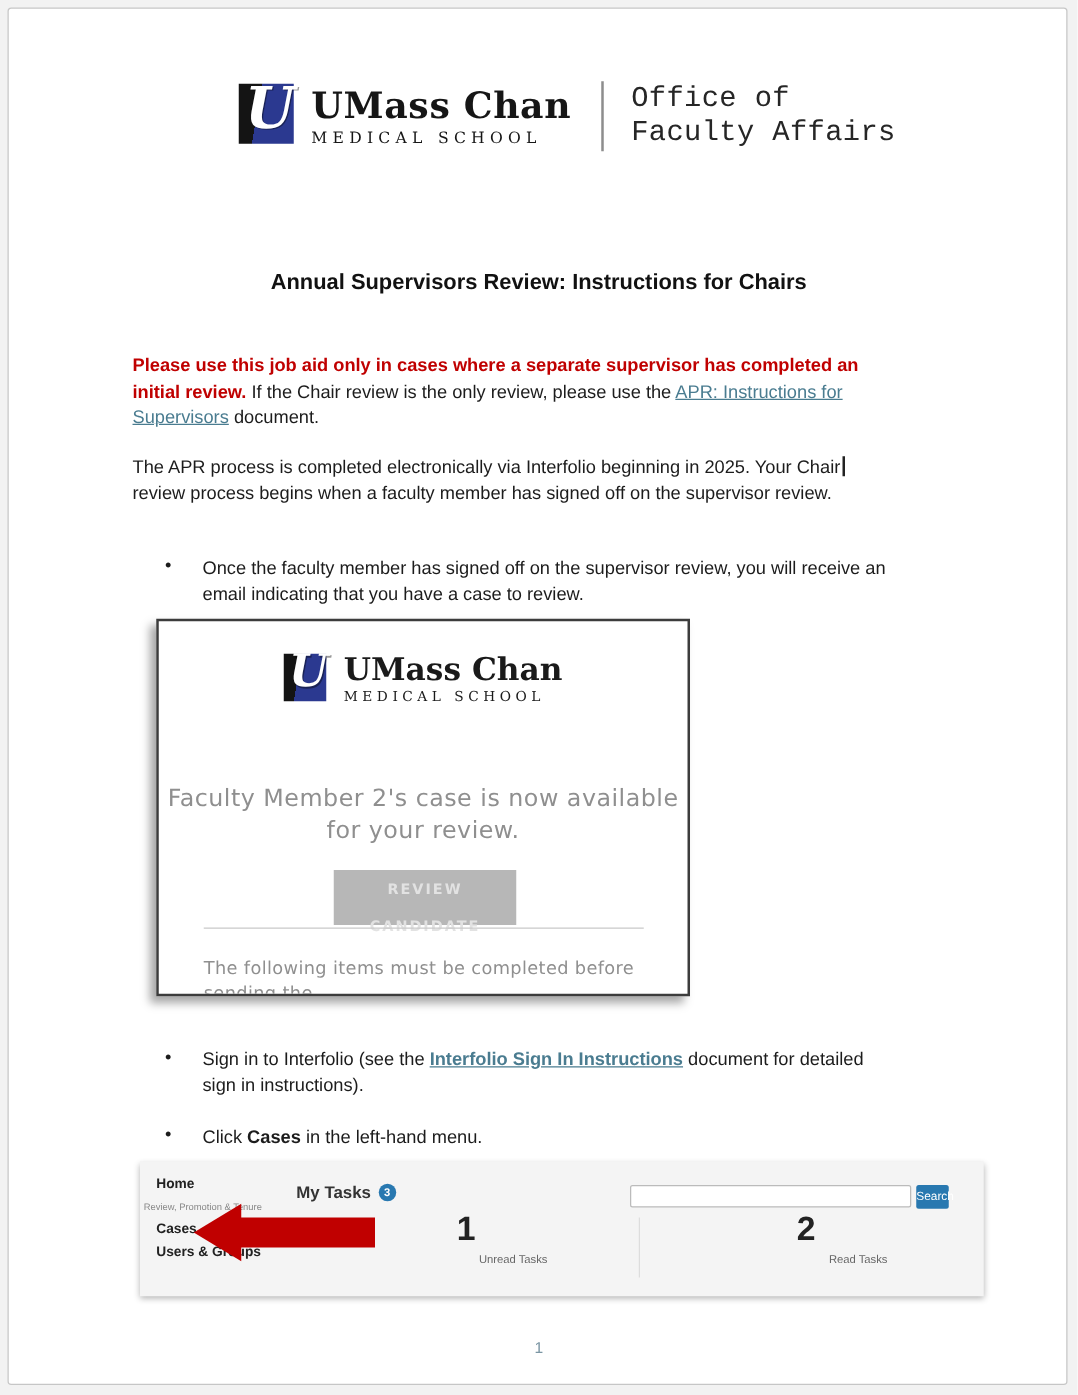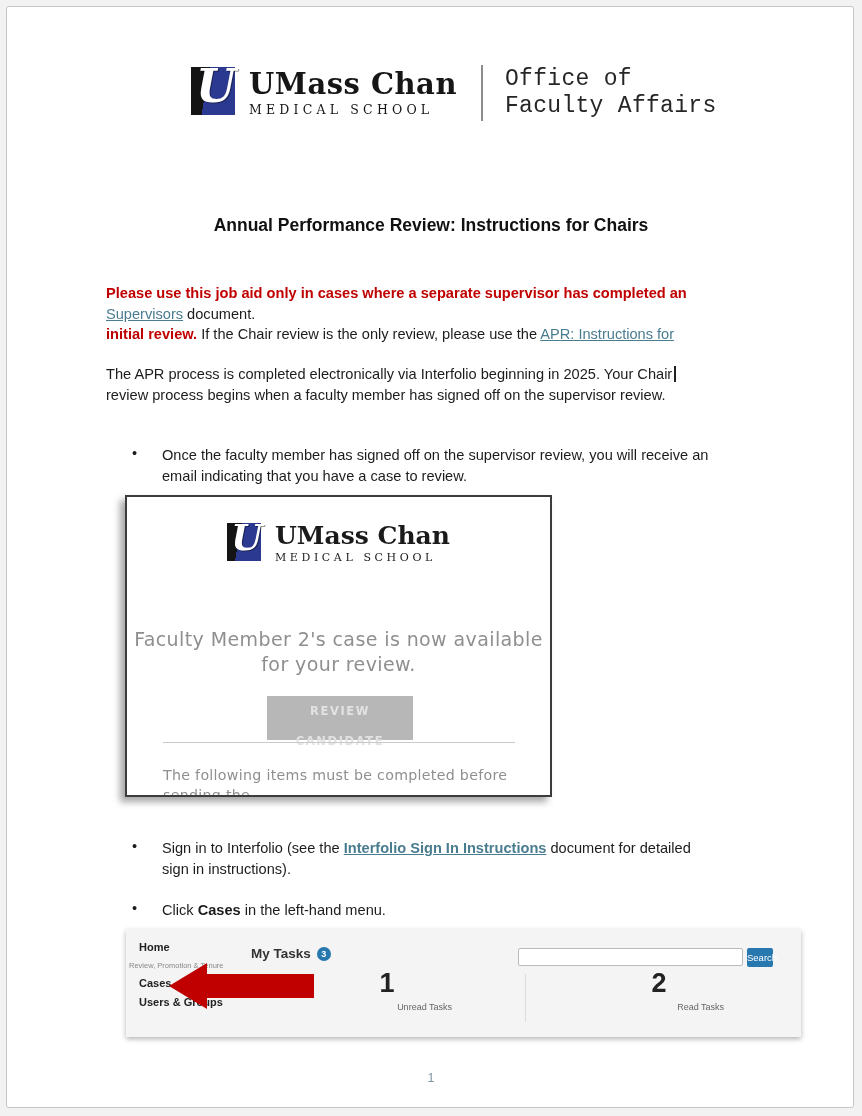--- a/index.html
+++ b/index.html
@@ -60,21 +60,21 @@
     color:#8f8f8f; letter-spacing:0.4px; }
   .email-btn { position:absolute; left:140px; top:199px; width:146px; height:44px;
     background:#b7b7b7; color:#e2e2e2; font-size:11.5px; font-weight:bold;
     letter-spacing:1.6px; text-align:center; line-height:30px;
     font-family:"DejaVu Sans", sans-serif; cursor:pointer; }
   .email-divider { position:absolute; left:36px; top:245px; width:352px; height:1px; background:#c9c9c9; }
   .email-footer { position:absolute; left:36px; top:268px; width:360px;
     font-family:"DejaVu Sans", sans-serif; font-size:14.2px; line-height:20px;
     color:#8f8f8f; letter-spacing:0.3px; }
   
-  .folio-shot { position:absolute; left:119px; top:922px; width:675px; height:108px;
+  .folio-shot { position:absolute; left:105px; top:922px; width:675px; height:108px;
     background:#f4f4f4; box-shadow:0 2px 5px rgba(0,0,0,0.3); overflow:hidden; }
   .folio-home, .folio-cases, .folio-users { position:absolute; left:13px;
     font-size:11px; font-weight:bold; color:#222; cursor:pointer; }
   .folio-home { top:12px; }
   .folio-section { position:absolute; left:3px; top:32px; font-size:7.5px; color:#888;text-align:right; }
   .folio-cases { top:48px; }
   .folio-users { top:67px; }
   .arrow { position:absolute; left:43px; top:34px; width:146px; height:46px; }
   .arrow-head { position:absolute; left:0; top:0; width:0; height:0;
     border-top:23px solid transparent; border-bottom:23px solid transparent;
@@ -115,26 +115,26 @@
         <div class="brand-name">UMass Chan</div>
         <div class="brand-sub">MEDICAL SCHOOL</div>
       </div>
       <div class="brand-divider"></div>
       <div class="brand-dept">
         <div>Office of</div>
         <div>Faculty Affairs</div>
       </div>
     </div>
 
-    <div class="doc-title">Annual Performance Review: Instructions for Chairs</div>
+    <div class="doc-title">Annual Supervisors Review: Instructions for Chairs</div>
 
     <div class="para" style="top:276px;">
       <div><span class="red">Please use this job aid only in cases where a separate supervisor has completed an</span></div>
+      <div><span class="red">initial review.</span><span> If the Chair review is the only review, please use the </span><span class="doclink">APR: Instructions for</span></div>
       <div><span class="doclink">Supervisors</span><span> document.</span></div>
-      <div><span class="red">initial review.</span><span> If the Chair review is the only review, please use the </span><span class="doclink">APR: Instructions for</span></div>
     </div>
 
     <div class="para" style="top:357px;">
       <div><span>The APR process is completed electronically via Interfolio beginning in 2025. Your Chair</span><span class="caret"></span></div>
       <div>review process begins when a faculty member has signed off on the supervisor review.</div>
     </div>
 
     <div class="bullet-item" style="top:438px;">
       <div class="bullet-glyph">•</div>
       <div class="bullet-text">

